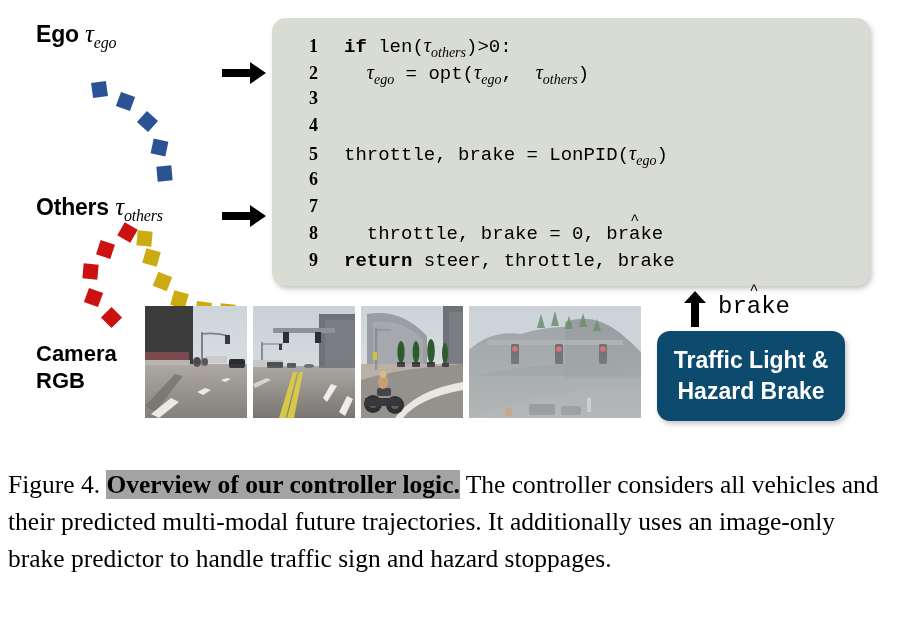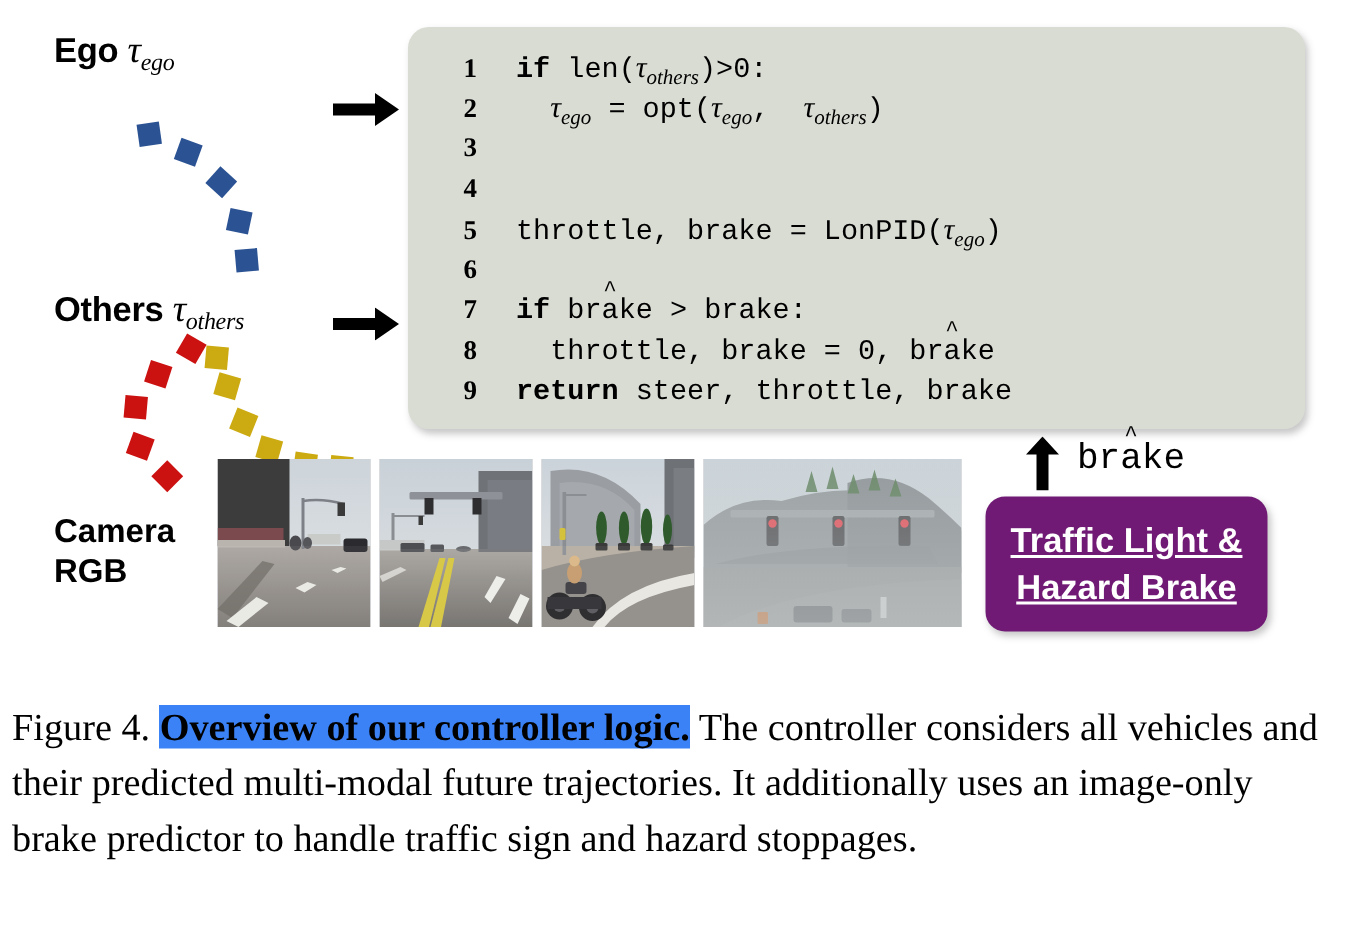--- a/index.html
+++ b/index.html
@@ -150,48 +150,47 @@
     font-family: Liberation Mono, monospace;
   }
 
   
   #hazard-box {
     position: absolute;
     left: 657px;
     top: 331px;
     width: 188px;
     height: 90px;
-    background: #701a75;
+    background: #0c4a6e;
     border-radius: 13px;
     box-shadow: 2px 3px 5px rgba(130,130,130,0.45);
     display: flex;
     flex-direction: column;
     align-items: center;
     justify-content: center;
     color: #ffffff;
     font-weight: bold;
     font-size: 23px;
     line-height: 31px;
     text-align: center;
-    text-decoration: underline;
   }
 
   
   #caption {
     position: absolute;
     left: 8px;
     top: 466px;
     width: 888px;
     font-family: "Liberation Serif", serif;
     font-size: 25.5px;
     line-height: 37px;
     text-align: left;
   }
   #caption .hl {
-    background: #3b82f6;
+    background: #a3a3a3;
     font-weight: bold;
   }
 </style>
 </head>
 <body>
 
 <div class="traj-label" id="ego-label">
   <span>Ego</span>
   <span class="tau">τ</span><span class="sub">ego</span>
 </div>
@@ -238,21 +237,21 @@
   </svg>
 </div>
 
 <div id="code-block">
     <div class="code-line"><span class="lineno">1</span><span class="codetext"><span class="kw">if</span><span> len(</span><span class="tau">τ</span><span class="sub">others</span><span>)&gt;0:</span></span></div>
     <div class="code-line"><span class="lineno">2</span><span class="codetext"><span>  </span><span class="tau">τ</span><span class="sub">ego</span><span> = opt(</span><span class="tau">τ</span><span class="sub">ego</span><span>,  </span><span class="tau">τ</span><span class="sub">others</span><span>)</span></span></div>
     <div class="code-line"><span class="lineno">3</span><span class="codetext"></span></div>
     <div class="code-line"><span class="lineno">4</span></div>
     <div class="code-line"><span class="lineno">5</span><span class="codetext"><span>throttle, brake = LonPID(</span><span class="tau">τ</span><span class="sub">ego</span><span>)</span></span></div>
     <div class="code-line"><span class="lineno">6</span><span class="codetext"></span></div>
-    <div class="code-line"><span class="lineno">7</span><span class="codetext"><span class="kw">if</span><span> br</span><span class="hat">a</span><span>ke &gt; brake:</span></span></div>
+    <div class="code-line"><span class="lineno">7</span></div>
     <div class="code-line"><span class="lineno">8</span><span class="codetext"><span>  throttle, brake = 0, br</span><span class="hat">a</span><span>ke</span></span></div>
     <div class="code-line"><span class="lineno">9</span><span class="codetext"><span class="kw">return</span><span> steer, throttle, brake</span></span></div>
   </div>
 
 <div id="camera-label">
   <div>Camera</div>
   <div>RGB</div>
 </div>
 
 <div class="cam" id="cam-1">

